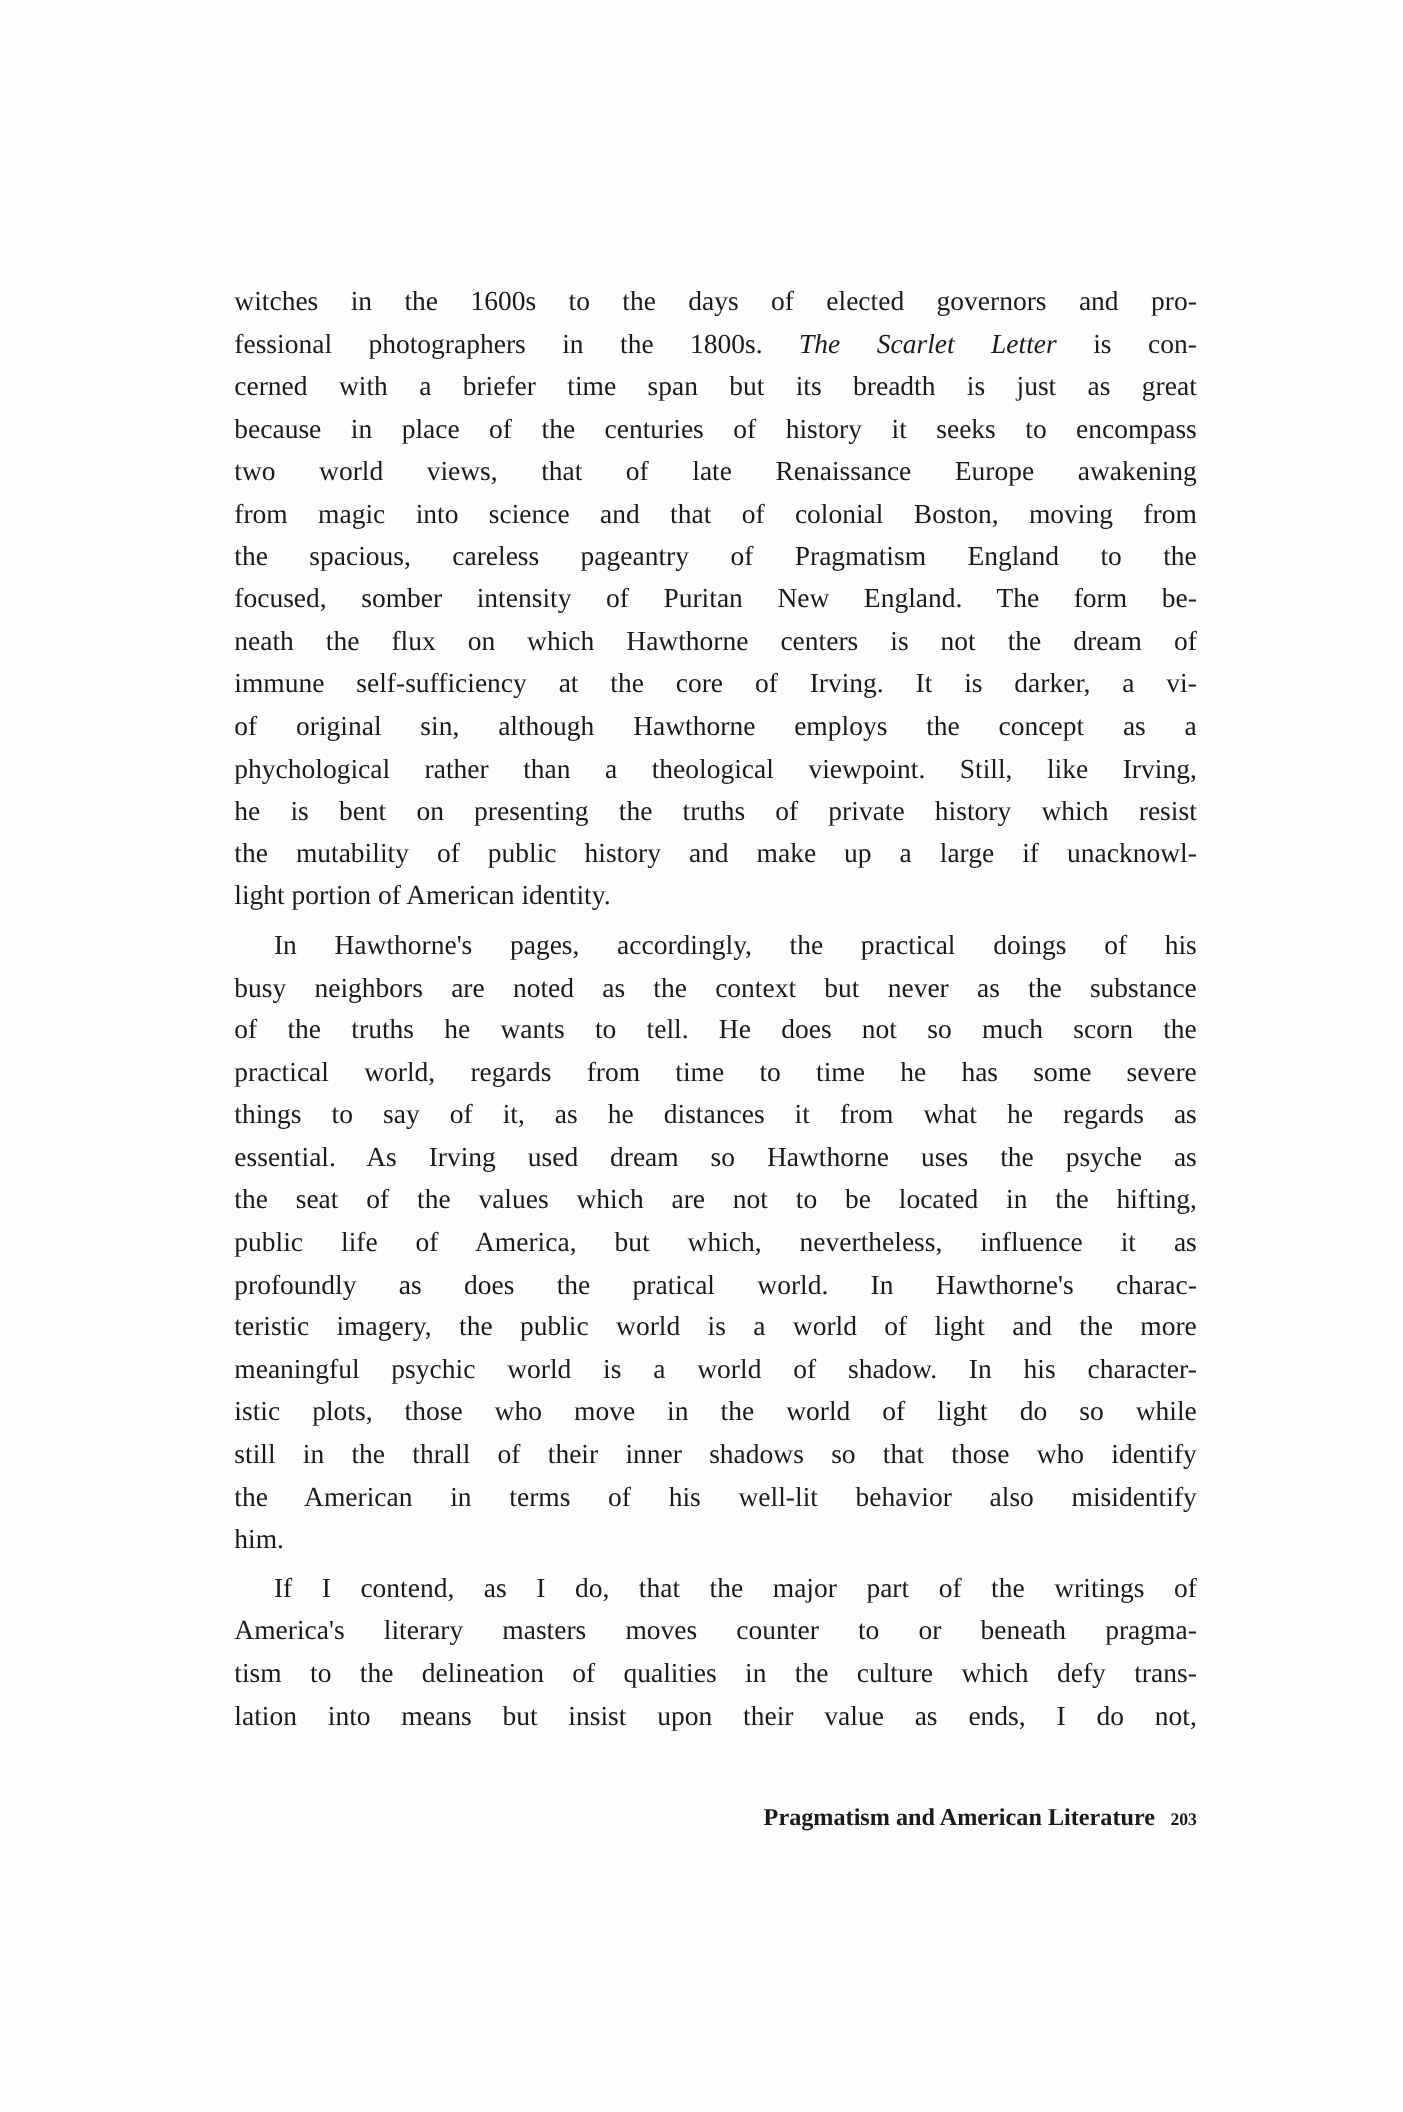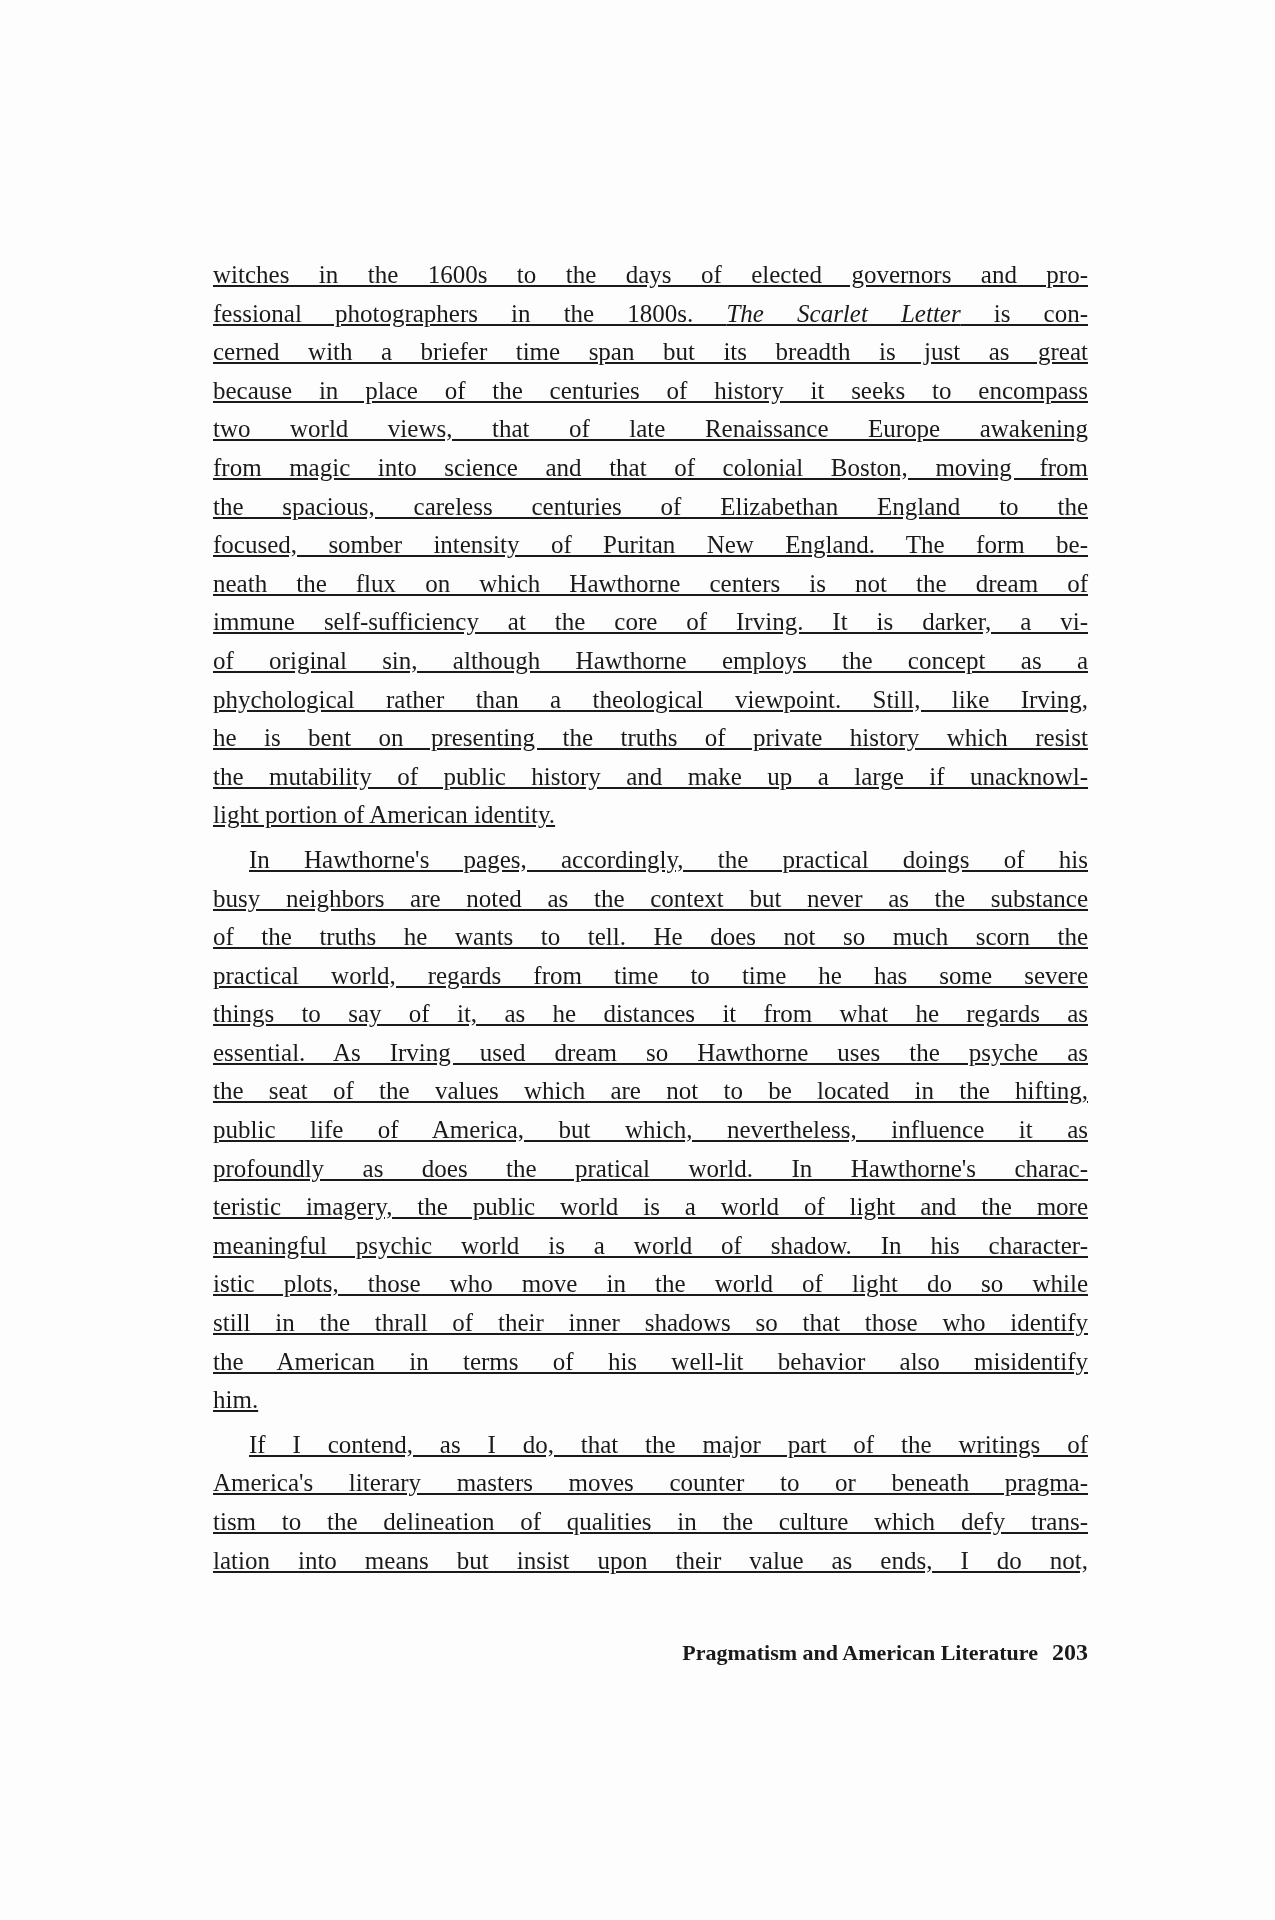--- a/index.html
+++ b/index.html
@@ -16,48 +16,48 @@
     left: 213px; top: 256px;
     width: 875px;
   }
   .para {
     font-size: 25px;
     line-height: 38.6px;
     margin: 0 0 6px 0;
     text-align: justify;
     text-align-last: left;
   }
-  .para .line { display: block; text-align: justify; text-align-last: justify; white-space: nowrap; text-decoration: underline; }
+  .para .line { display: block; text-align: justify; text-align-last: justify; white-space: nowrap; }
   .para .line.last { text-align-last: left; }
   .indent { padding-left: 36px; }
   .footer {
     position: absolute;
     left: 590px; top: 1639px;
     width: 498px;
     text-align: right;
     font-size: 22px;
     font-weight: bold;
   }
-  .footer .pg { margin-left: 14px; font-size: 24px; }
+  .footer .pg { margin-left: 14px; font-size: 16px; }
   em { font-style: italic; }
 </style>
 </head>
 <body>
 
 <div class="page">
   <div class="para">
     <span class="line">witches in the 1600s to the days of elected governors and pro-</span>
     <span class="line">
       <span>fessional photographers in the 1800s. </span><em>The Scarlet Letter</em><span> is con-</span>
     </span>
     <span class="line">cerned with a briefer time span but its breadth is just as great</span>
     <span class="line">because in place of the centuries of history it seeks to encompass</span>
     <span class="line">two world views, that of late Renaissance Europe awakening</span>
     <span class="line">from magic into science and that of colonial Boston, moving from</span>
-    <span class="line">the spacious, careless centuries of Elizabethan England to the</span>
+    <span class="line">the spacious, careless pageantry of Pragmatism England to the</span>
     <span class="line">focused, somber intensity of Puritan New England. The form be-</span>
     <span class="line">neath the flux on which Hawthorne centers is not the dream of</span>
     <span class="line">immune self-sufficiency at the core of Irving. It is darker, a vi-</span>
     <span class="line">of original sin, although Hawthorne employs the concept as a</span>
     <span class="line">phychological rather than a theological viewpoint. Still, like Irving,</span>
     <span class="line">he is bent on presenting the truths of private history which resist</span>
     <span class="line">the mutability of public history and make up a large if unacknowl-</span>
     <span class="line last">light portion of American identity.</span>
   </div>
 

